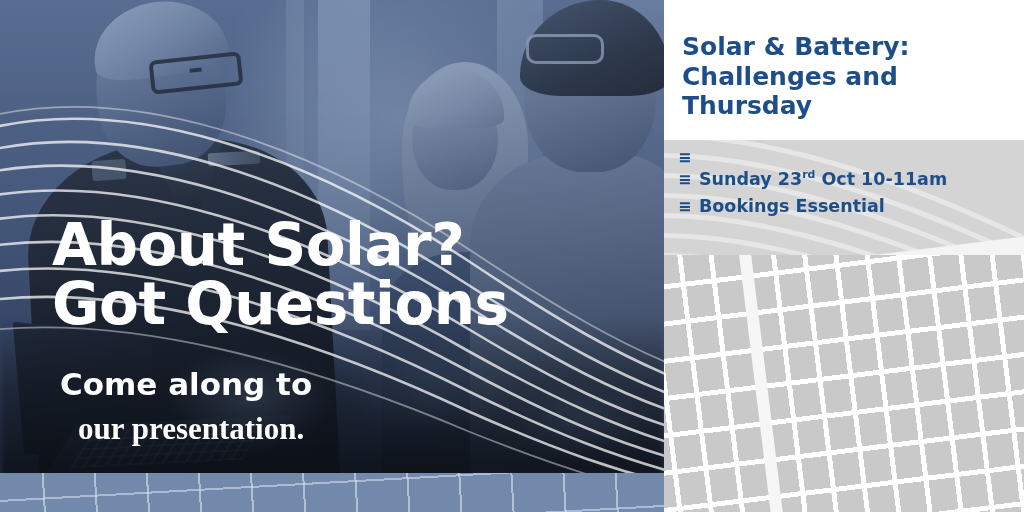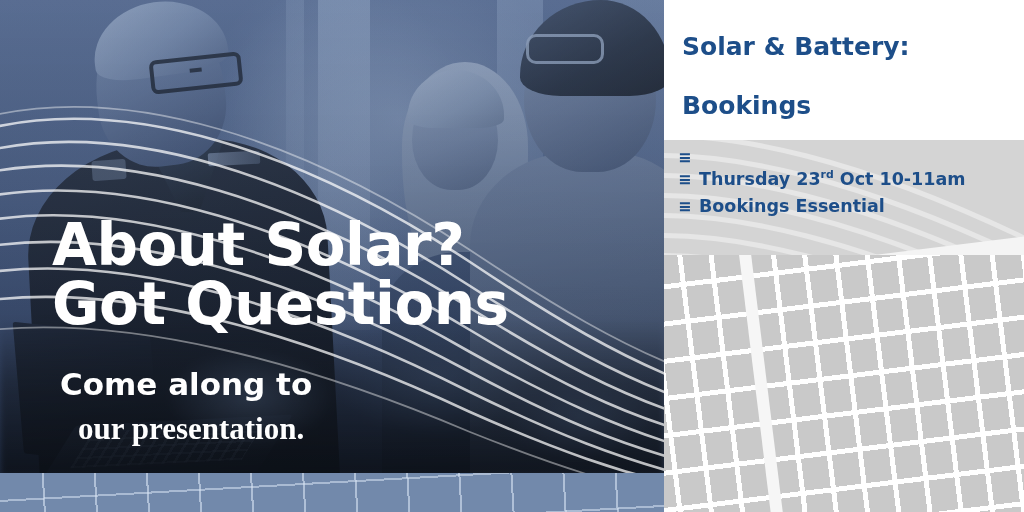--- a/index.html
+++ b/index.html
@@ -421,31 +421,31 @@
       <div class="panel-sheet"></div>
     </div>
 
     <div class="panel-grid-wrap">
       <div class="panel-grid"></div>
       <div class="panel-seam"></div>
     </div>
 
     <h1 class="info-title">
       <span>Solar &amp; Battery:</span><br>
-      <br>
-      <span>Bookings</span>
+      <span>Challenges and</span><br>
+      <span>Thursday</span>
     </h1>
 
     <ul class="info-list">
       <li>
         <span class="bullet-icon">≡</span>
       </li>
       <li>
         <span class="bullet-icon">≡</span>
-        <span><span>Thursday 23</span><span class="ord-sup">rd</span><span> Oct 10-11am</span></span>
+        <span><span>Sunday 23</span><span class="ord-sup">rd</span><span> Oct 10-11am</span></span>
       </li>
       <li>
         <span class="bullet-icon">≡</span>
         <span>Bookings Essential</span>
       </li>
     </ul>
   </div>
 
 </div>
 

